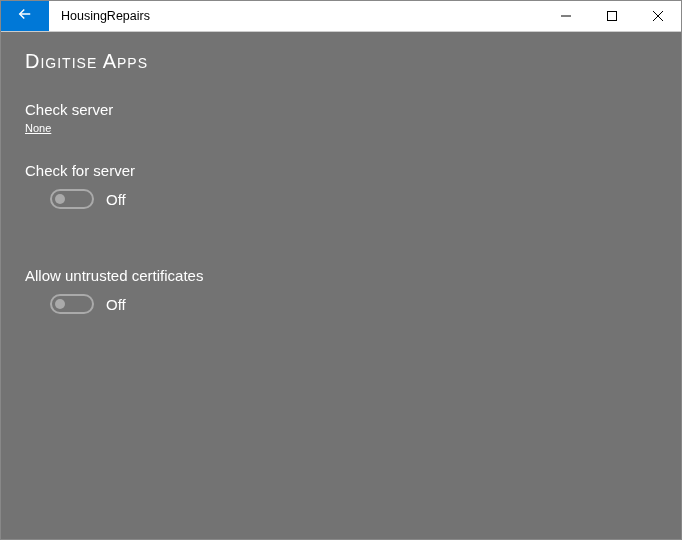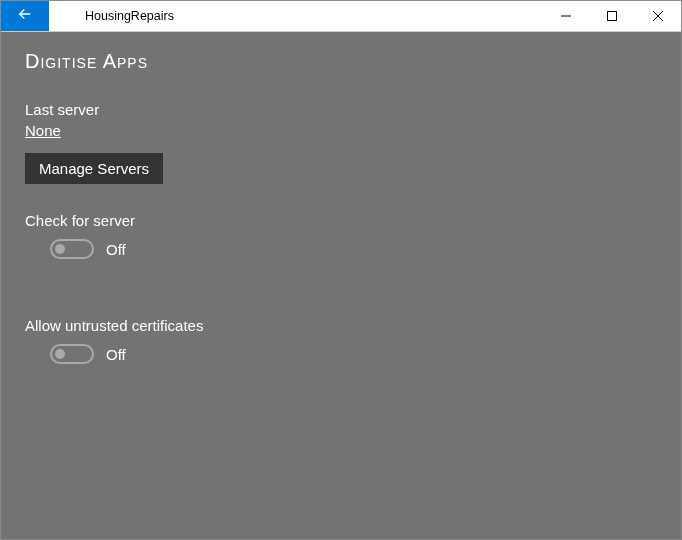--- a/index.html
+++ b/index.html
@@ -10,21 +10,20 @@
     background: #000;
     overflow: hidden;
     border: 1px solid #888;
   }
   .titlebar {
     height: 31px;
     background: #fff;
     display: flex;
     align-items: stretch;
     border-bottom: 1px solid #ccc;
-    gap: 24px;
   }
   .back-btn {
     width: 48px;
     background: #0078d7;
     display: flex;
     align-items: center;
     justify-content: center;
     color: #fff;
   }
   .back-btn svg { width: 18px; height: 18px; }
@@ -67,21 +66,21 @@
     letter-spacing: 0.5px;
   }
   .section {
     margin-top: 28px;
   }
   .label {
     font-size: 15px;
     font-weight: 400;
   }
   .value {
-    font-size: 15px;
+    font-size: 11px;
     margin-top: 4px;
     text-decoration: underline;
   }
   .btn {
     display: inline-block;
     background: #333;
     color: #fff;
     padding: 7px 14px;
     font-size: 15px;
     margin-top: 14px;
@@ -151,23 +150,22 @@
           </svg>
       </span>
     </div>
   </div>
 </div>
 
 <div class="content">
   <div class="brand">Digitise Apps</div>
 
   <div class="section">
-    <div class="label">Last server</div>
+    <div class="label">Check server</div>
     <div class="value">None</div>
-    <button class="btn">Manage Servers</button>
   </div>
 
   <div class="section">
     <div class="label">Check for server</div>
     <div class="toggle-row">
       <div class="toggle">
         <div class="knob"></div>
       </div>
       <div class="toggle-state">Off</div>
     </div>

